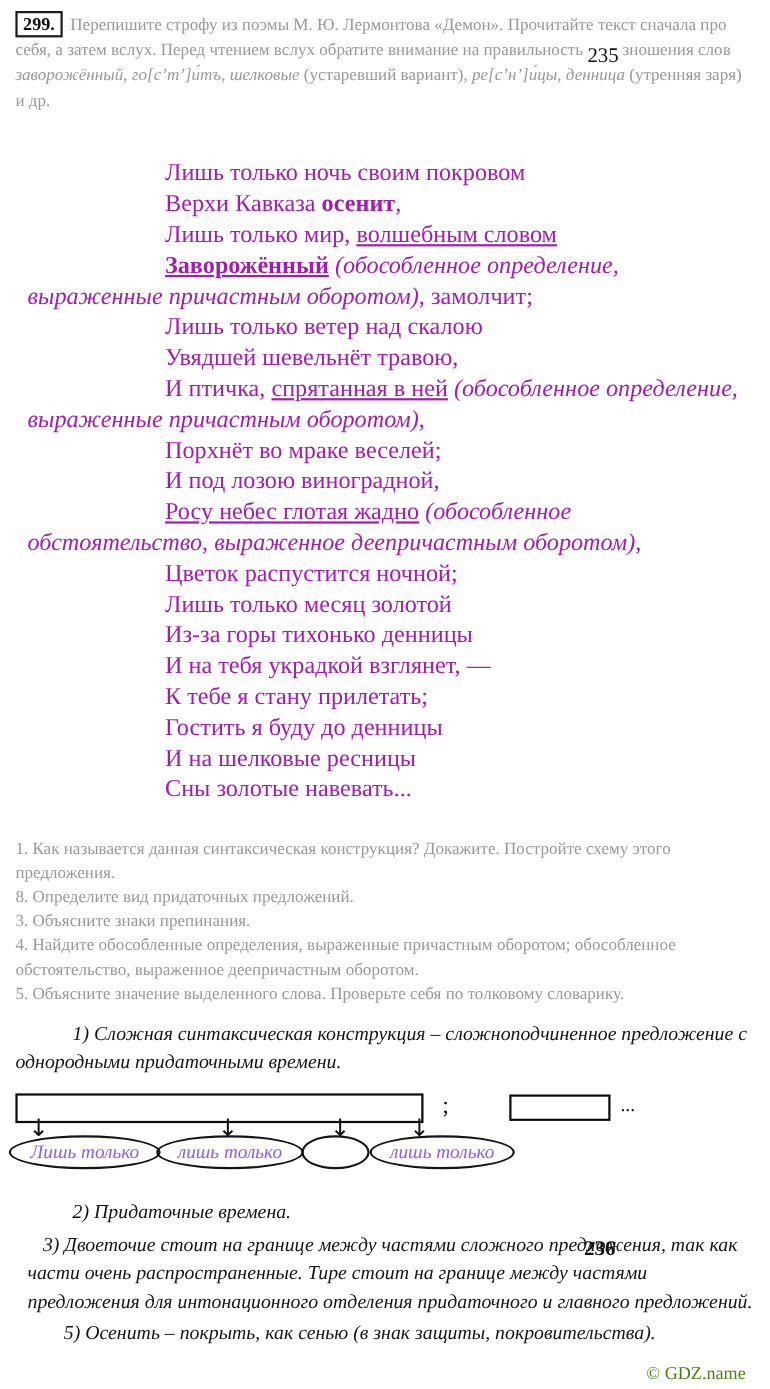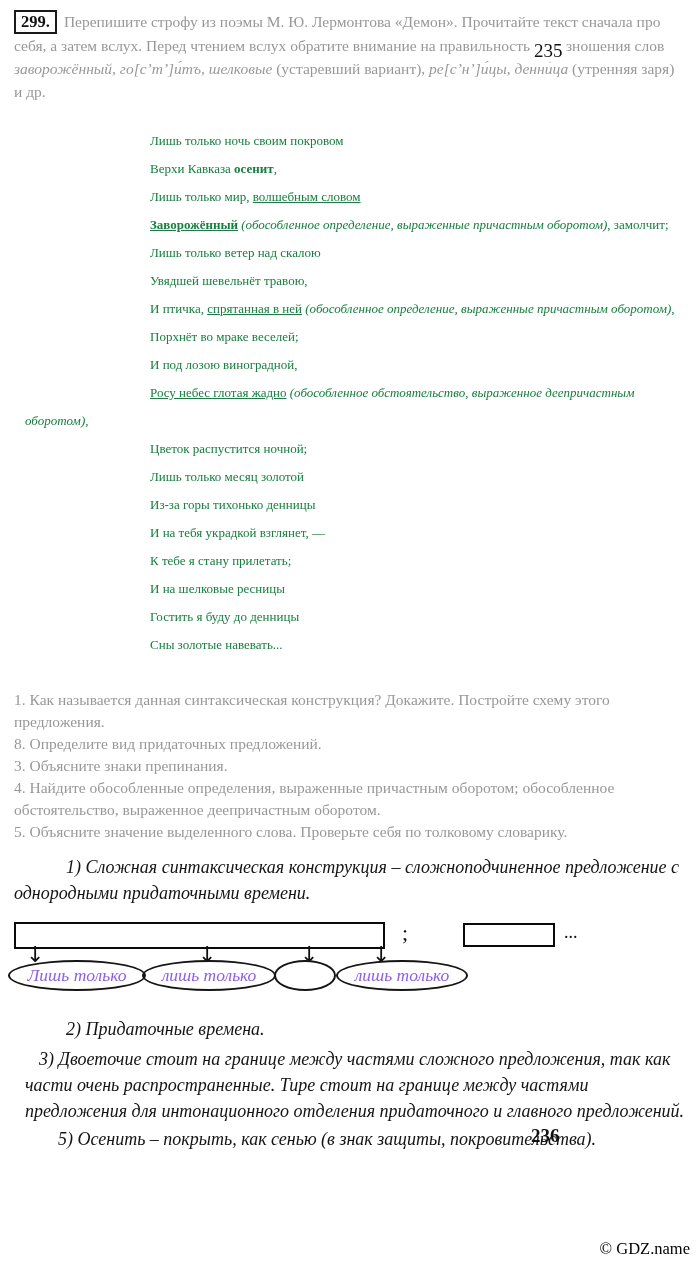--- a/index.html
+++ b/index.html
@@ -19,21 +19,21 @@
   }
   .pagenum-top {
     position: absolute; top: 40px; left: 531px; font-weight: normal;
     font-size: 19px; color: #111; background: #fff; padding: 0 3px;
   }
   .pagenum-mid {
     position: absolute; top: 1090px; left: 531px; font-weight: bold;
     font-size: 19px; color: #111; margin-top: 35px;
   }
   
-  .poem { margin-top: 24px; font-size: 13px; color: #15803d; }
+  .poem { margin-top: 40px; font-size: 22px; color: #a21caf; }
   .poem p { margin: 0 0 0 11px; text-indent: 125px; line-height: 28px; }
   
   .questions { margin-top: 30px; color: #98989a; font-size: 15.5px; line-height: 22px; }
   .questions .q-item { margin: 0; }
   
   .answer { font-style: italic; font-size: 18px; line-height: 26px; color: #141414; }
   .a1 { margin: 11px 0 0 0; text-indent: 52px; }
   .a2 { margin: 6px 0 0 52px; }
   .a3 { margin: 4px 0 0 11px; text-indent: 14px; }
   .a5 { margin: 2px 0 0 0; text-indent: 44px; }
@@ -54,22 +54,22 @@
     border: 2px solid #151515; border-radius: 50%;
     display: flex; align-items: center; justify-content: center;
     font-style: italic; font-size: 17.5px; white-space: nowrap; color: #8b5cf6;
   }
   .el1 { left: -6px;  width: 138px; }
   .el2 { left: 128px; width: 134px; }
   .el3 { left: 260px; width: 62px; }
   .el4 { left: 322px; width: 132px; }
   
   .footer {
-    position: absolute; right: 10px; bottom: 4px;
-    color: #000000; font-size: 16.5px;
+    position: absolute; right: 22px; bottom: 4px;
+    color: #4d7c0f; font-size: 16.5px;
   }
 </style>
 </head>
 <body>
 
 <div class="page">
 
   <div class="pagenum-top">235</div>
 
   <div class="header"><span class="ex-box">299.</span><span class="instr"><span>Перепишите строфу из поэмы М. Ю. Лермонтова «Демон». Прочитайте текст сначала про себя, а затем вслух. Перед чтением вслух обратите внимание на правильность произношения слов </span><span style="font-style: italic;">заворожённый, го[с’т’]и́тъ, шелковые</span><span> (устаревший вариант), </span><span style="font-style: italic;">ре[с’н’]и́цы, денни́ца</span><span> (утренняя заря) и др.</span></span></div>
@@ -83,22 +83,22 @@
       <p><span>Увядшей шевельнёт травою,</span></p>
       <p><span>И птичка, </span><span style="text-decoration: underline;">спрятанная в ней</span><span> </span><span style="font-style: italic;">(обособленное определение, выраженные причастным оборотом)</span><span>,</span></p>
       <p><span>Порхнёт во мраке веселей;</span></p>
       <p><span>И под лозою виноградной,</span></p>
       <p><span style="text-decoration: underline;">Росу небес глотая жадно</span><span> </span><span style="font-style: italic;">(обособленное обстоятельство, выраженное деепричастным оборотом)</span><span>,</span></p>
       <p><span>Цветок распустится ночной;</span></p>
       <p><span>Лишь только месяц золотой</span></p>
       <p><span>Из-за горы тихонько денницы</span></p>
       <p><span>И на тебя украдкой взглянет, —</span></p>
       <p><span>К тебе я стану прилетать;</span></p>
+      <p><span>Гостить я буду до денницы</span></p>
       <p><span>И на шелковые ресницы</span></p>
-      <p><span>Гостить я буду до денницы</span></p>
       <p><span>Сны золотые навевать...</span></p>
     </div>
 
   <div class="questions">
       <div class="q-item">1. Как называется данная синтаксическая конструкция? Докажите. Постройте схему этого предложения.</div>
       <div class="q-item">8. Определите вид придаточных предложений.</div>
       <div class="q-item">3. Объясните знаки препинания.</div>
       <div class="q-item">4. Найдите обособленные определения, выраженные причастным оборотом; обособленное обстоятельство, выраженное деепричастным оборотом.</div>
       <div class="q-item">5. Объясните значение выделенного слова. Проверьте себя по толковому словарику.</div>
     </div>

